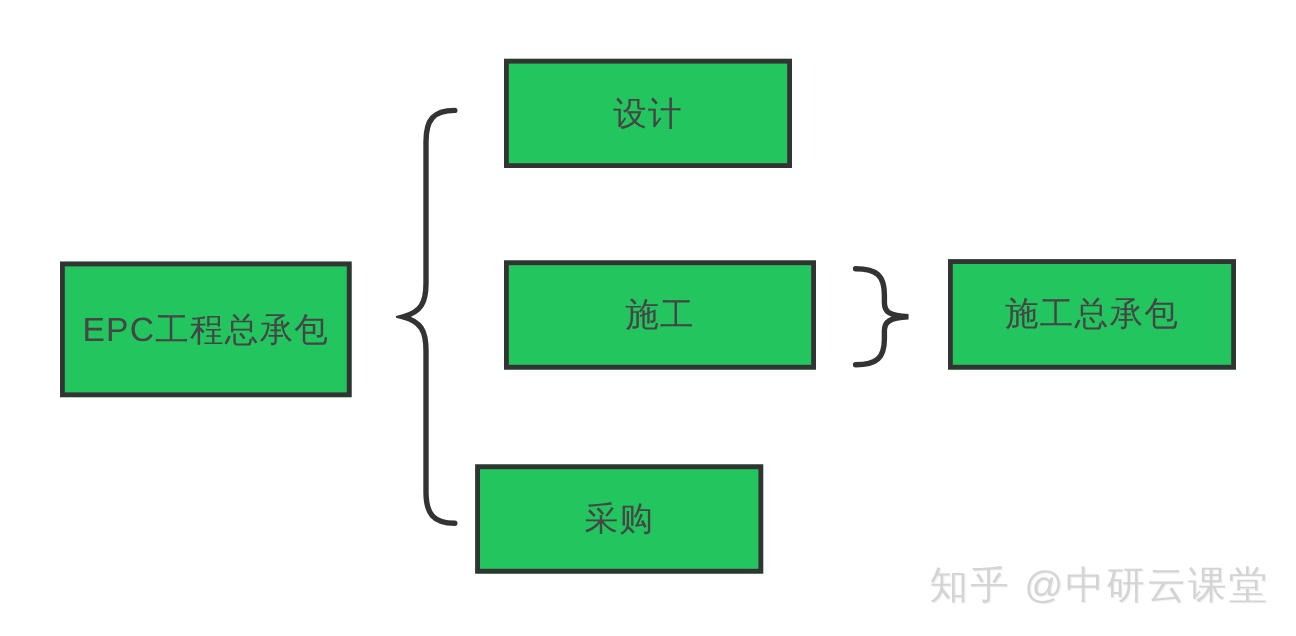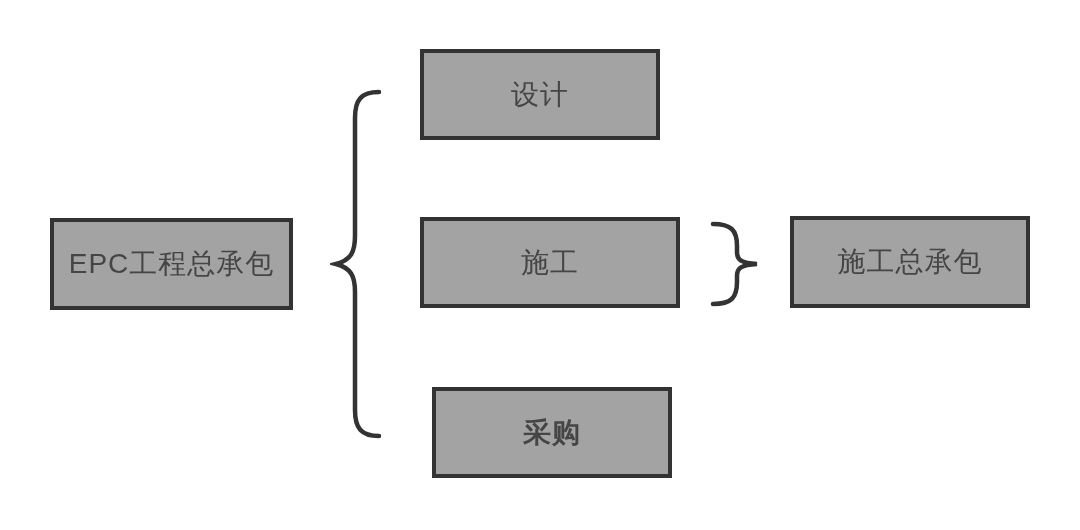--- a/index.html
+++ b/index.html
@@ -11,33 +11,33 @@
   .canvas {
     position: relative;
     width: 1080px;
     height: 530px;
     background: #ffffff;
     overflow: hidden;
   }
   .node {
     position: absolute;
     border: 4px solid #333333;
-    background: #a3a3a3;
+    background: #22c55e;
     display: flex;
     align-items: center;
     justify-content: center;
     font-size: 28px;
     color: #454545;
     letter-spacing: 1px;
     box-sizing: border-box;
   }
-  .node-epc        { left: 50px;  top: 218px; width: 243px; height: 92px; }
+  .node-epc        { left: 50px;  top: 218px; width: 243px; height: 113px; }
   .node-design     { left: 420px; top: 49px;  width: 240px; height: 91px; }
   .node-construction { left: 420px; top: 217px; width: 260px; height: 91px; }
-  .node-procurement  { left: 432px; top: 387px; width: 240px; height: 91px; font-weight: bold; }
+  .node-procurement  { left: 396px; top: 387px; width: 240px; height: 91px; }
   .node-general    { left: 790px; top: 216px; width: 240px; height: 92px; align-items: center; }
 
   .brace {
     position: absolute;
   }
   .brace-left  { left: 330px; top: 88px;  width: 54px; height: 352px; }
   .brace-right { left: 708px; top: 220px; width: 54px; height: 88px; }
 
   .watermark {
     position: absolute;
@@ -77,14 +77,15 @@
   </div>
 
   <svg class="brace brace-right" viewBox="0 0 54 88">
     <path d="M5,4 C23,4 29,10 29,26 L29,32 C29,40 33,43 49,44 C33,45 29,48 29,56 L29,62 C29,78 23,84 5,84" fill="none" stroke="#333333" stroke-width="4.5" stroke-linecap="round"></path>
   </svg>
 
   <div class="node node-general">
     <span>施工总承包</span>
   </div>
 
+  <div class="watermark">知乎 @中研云课堂</div>
 
 </div>
 
 </body></html>

